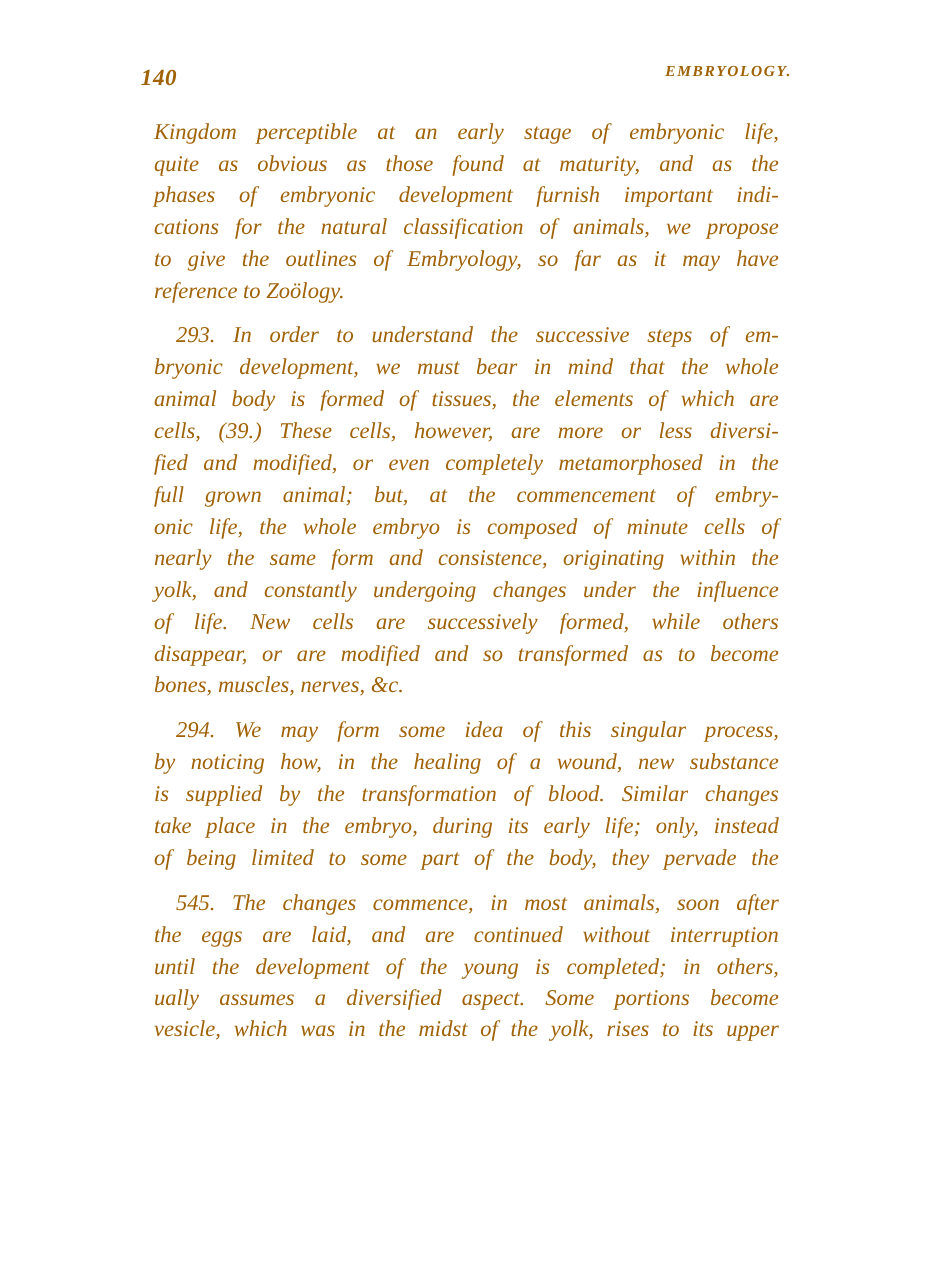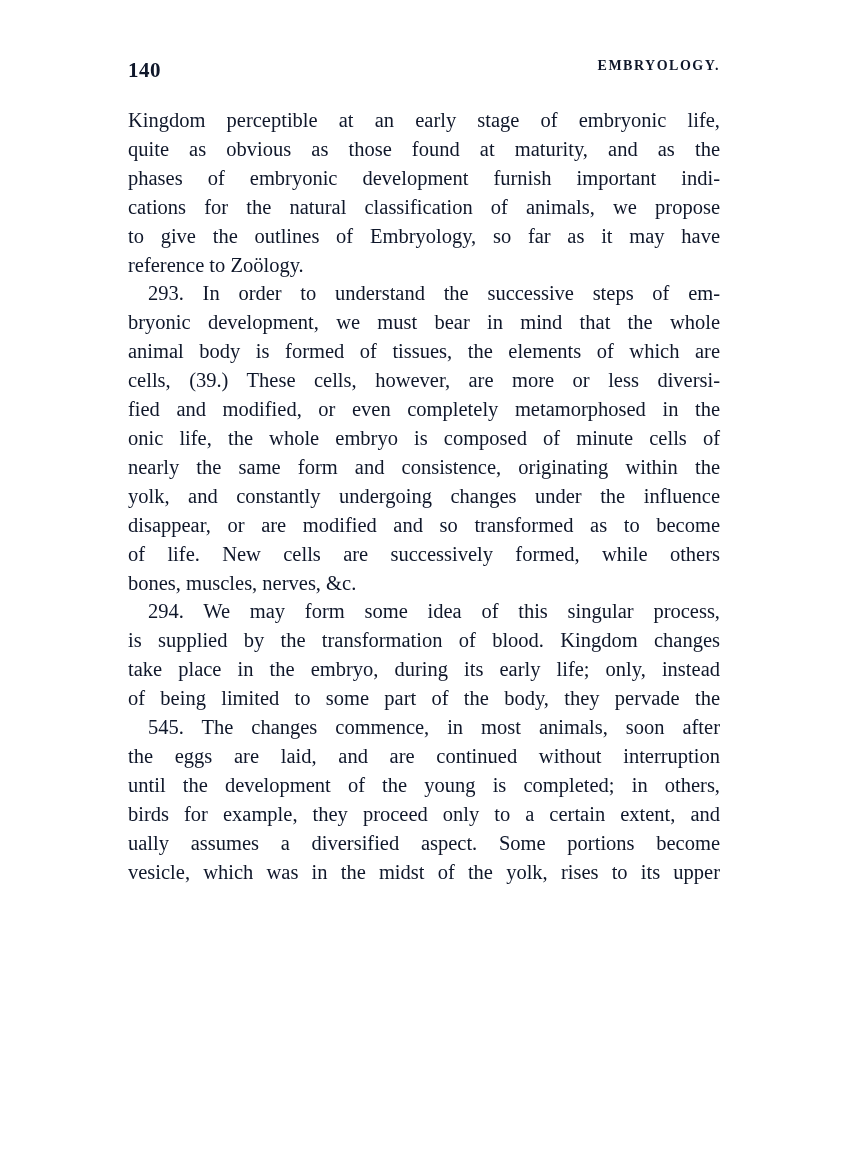--- a/index.html
+++ b/index.html
@@ -1,34 +1,35 @@
 <!DOCTYPE html>
 <html><head>
 <meta charset="utf-8">
 <style>
   html, body { margin: 0; padding: 0; background: #ffffff; }
   body { width: 850px; height: 1150px; position: relative; overflow: hidden; }
   .page {
     position: absolute; left: 128px; top: 58px; width: 592px;
     font-family: "Liberation Serif", "DejaVu Serif", serif;
-    color: #0f172a;
+    color: #a16207;
+    font-style: italic;
   }
   .header { position: relative; height: 30px; }
   .page-number {
     position: absolute; left: 0; top: 0;
     font-size: 21px; font-weight: bold; letter-spacing: 0.5px;
   }
   .running-title {
     position: absolute; left: 0; right: 0; top: 0; text-align: right;
     font-size: 14px; font-weight: bold; letter-spacing: 1.5px;
   }
   .body { margin-top: 18px; }
   .para {
     font-size: 20.5px; line-height: 28.9px; text-align: justify;
-    text-align-last: justify; margin: 0;
+    text-align-last: justify; margin: 12px;
   }
   .line { display: block; text-align: justify; text-align-last: justify; white-space: nowrap; }
   .line.end { text-align-last: left; }
   .indent { padding-left: 20px; }
   .para-num { font-weight: normal; }
 </style>
 </head>
 <body>
 
 <div class="page">
@@ -47,37 +48,38 @@
       <span class="line">to give the outlines of Embryology, so far as it may have</span>
       <span class="line end">reference to Zoölogy.</span>
     </div>
 
     <div class="para">
       <span class="line indent"><span class="para-num">293.</span> <span>In order to understand the successive steps of em-</span></span>
       <span class="line">bryonic development, we must bear in mind that the whole</span>
       <span class="line">animal body is formed of tissues, the elements of which are</span>
       <span class="line">cells, (39.)  These cells, however, are more or less diversi-</span>
       <span class="line">fied and modified, or even completely metamorphosed in the</span>
+      <span class="line">full grown animal; but, at the commencement of embry-</span>
       <span class="line">onic life, the whole embryo is composed of minute cells of</span>
       <span class="line">nearly the same form and consistence, originating within the</span>
       <span class="line">yolk, and constantly undergoing changes under the influence</span>
+      <span class="line">of life.  New cells are successively formed, while others</span>
       <span class="line">disappear, or are modified and so transformed as to become</span>
-      <span class="line">of life.  New cells are successively formed, while others</span>
       <span class="line end">bones, muscles, nerves, &amp;c.</span>
     </div>
 
     <div class="para">
       <span class="line indent"><span class="para-num">294.</span> <span>We may form some idea of this singular process,</span></span>
-      <span class="line">is supplied by the transformation of blood.  Kingdom changes</span>
+      <span class="line">by noticing how, in the healing of a wound, new substance</span>
+      <span class="line">is supplied by the transformation of blood.  Similar changes</span>
       <span class="line">take place in the embryo, during its early life; only, instead</span>
       <span class="line">of being limited to some part of the body, they pervade the</span>
     </div>
 
     <div class="para">
       <span class="line indent"><span class="para-num">545.</span> <span>The changes commence, in most animals, soon after</span></span>
       <span class="line">the eggs are laid, and are continued without interruption</span>
       <span class="line">until the development of the young is completed; in others,</span>
-      <span class="line">birds for example, they proceed only to a certain extent, and</span>
       <span class="line">ually assumes a diversified aspect.  Some portions become</span>
       <span class="line">vesicle, which was in the midst of the yolk, rises to its upper</span>
     </div>
   </div>
 </div>
 
 </body></html>

